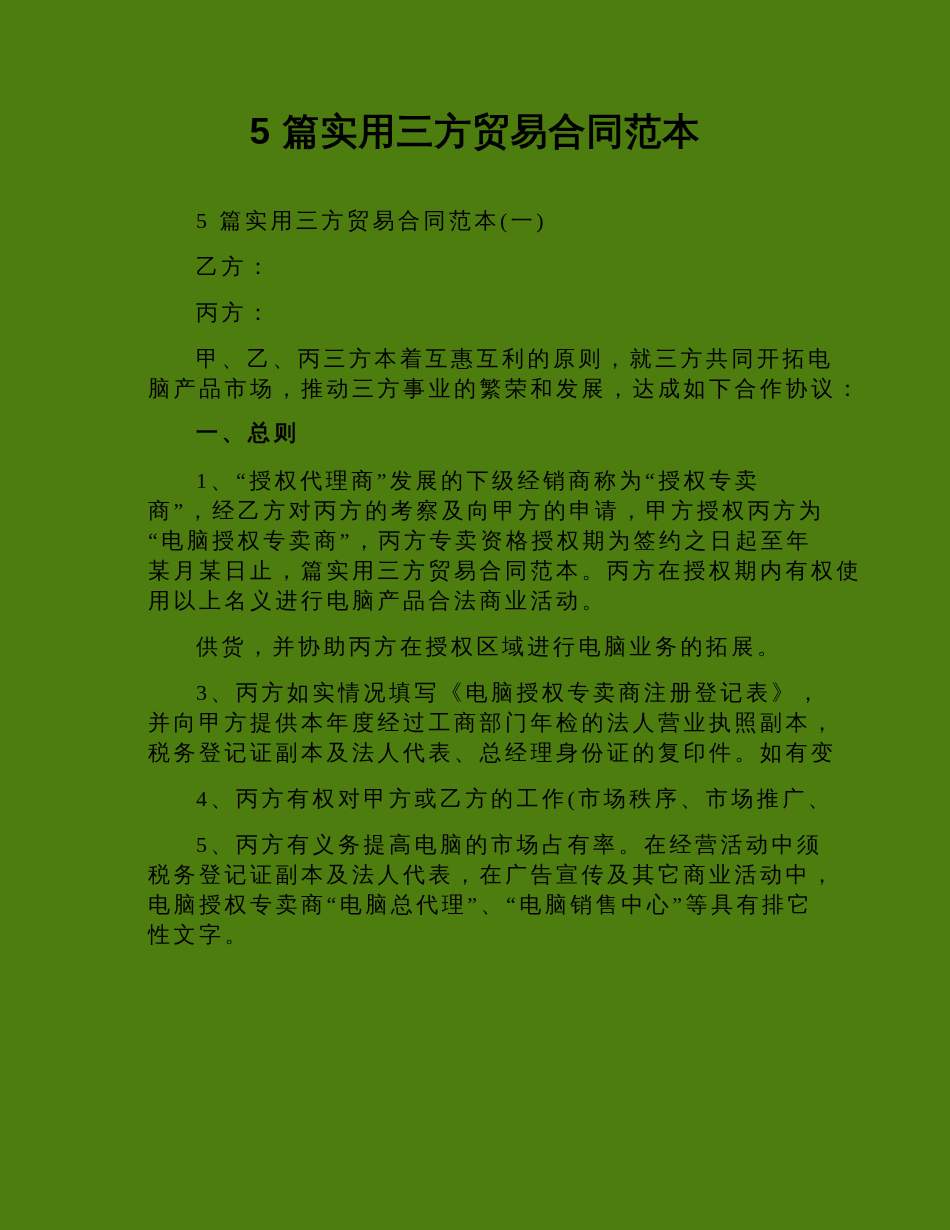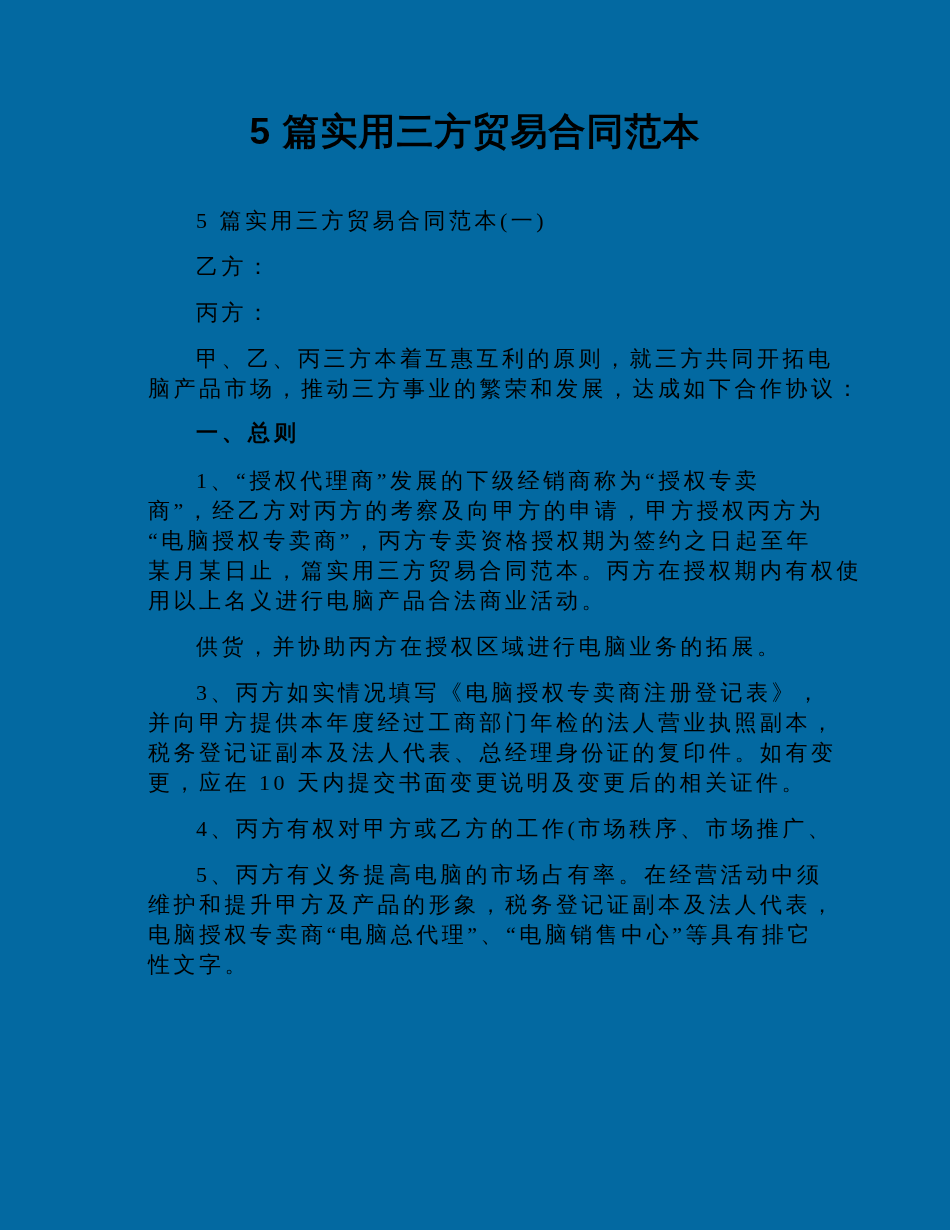--- a/index.html
+++ b/index.html
@@ -12,21 +12,21 @@
     background: #ffffff;
     color: #000000;
     overflow: hidden;
     font-family: "Liberation Serif", "DejaVu Serif", serif;
   }
   .page {
     position: relative;
     box-sizing: border-box;
     width: 950px;
     height: 1230px;
-    background: #0369a1;
+    background: #4d7c0f;
     padding: 108px 106px 0 135px;
   }
   .doc-title {
     font-family: "Liberation Sans", "DejaVu Sans", sans-serif;
     font-weight: bold;
     font-size: 37px;
     line-height: 48px;
     letter-spacing: 1px;
     text-align: center;
     white-space: nowrap;
@@ -85,25 +85,24 @@
         <div class="line">某月某日止，篇实用三方贸易合同范本。丙方在授权期内有权使</div>
         <div class="line">用以上名义进行电脑产品合法商业活动。</div>
       </div>
       <div class="para body">
         <div class="line">供货，并协助丙方在授权区域进行电脑业务的拓展。</div>
       </div>
       <div class="para body">
         <div class="line">3、丙方如实情况填写《电脑授权专卖商注册登记表》，</div>
         <div class="line">并向甲方提供本年度经过工商部门年检的法人营业执照副本，</div>
         <div class="line">税务登记证副本及法人代表、总经理身份证的复印件。如有变</div>
-        <div class="line">更，应在 10 天内提交书面变更说明及变更后的相关证件。</div>
       </div>
       <div class="para body">
         <div class="line">4、丙方有权对甲方或乙方的工作(市场秩序、市场推广、</div>
       </div>
       <div class="para body">
         <div class="line">5、丙方有义务提高电脑的市场占有率。在经营活动中须</div>
-        <div class="line">维护和提升甲方及产品的形象，税务登记证副本及法人代表，</div>
+        <div class="line">税务登记证副本及法人代表，在广告宣传及其它商业活动中，</div>
         <div class="line">电脑授权专卖商“电脑总代理”、“电脑销售中心”等具有排它</div>
         <div class="line">性文字。</div>
       </div>
     </div>
 </div>
 
 </body></html>

